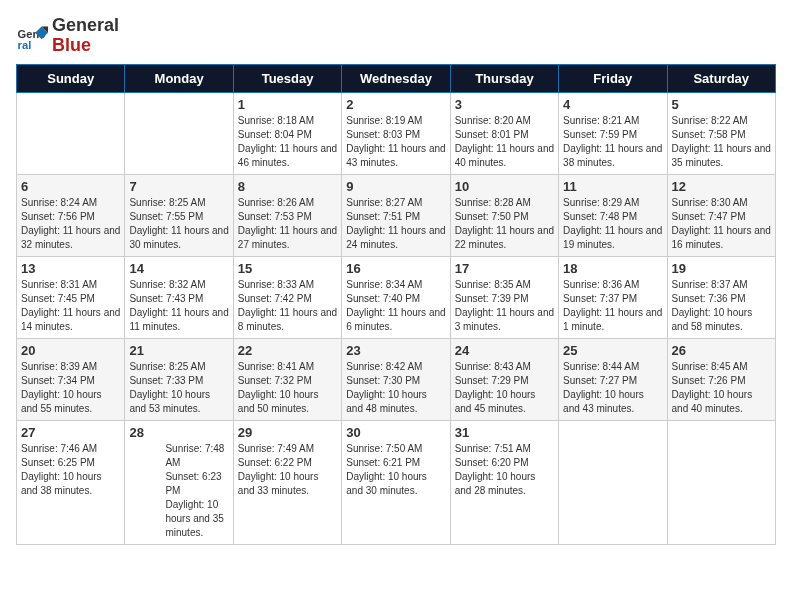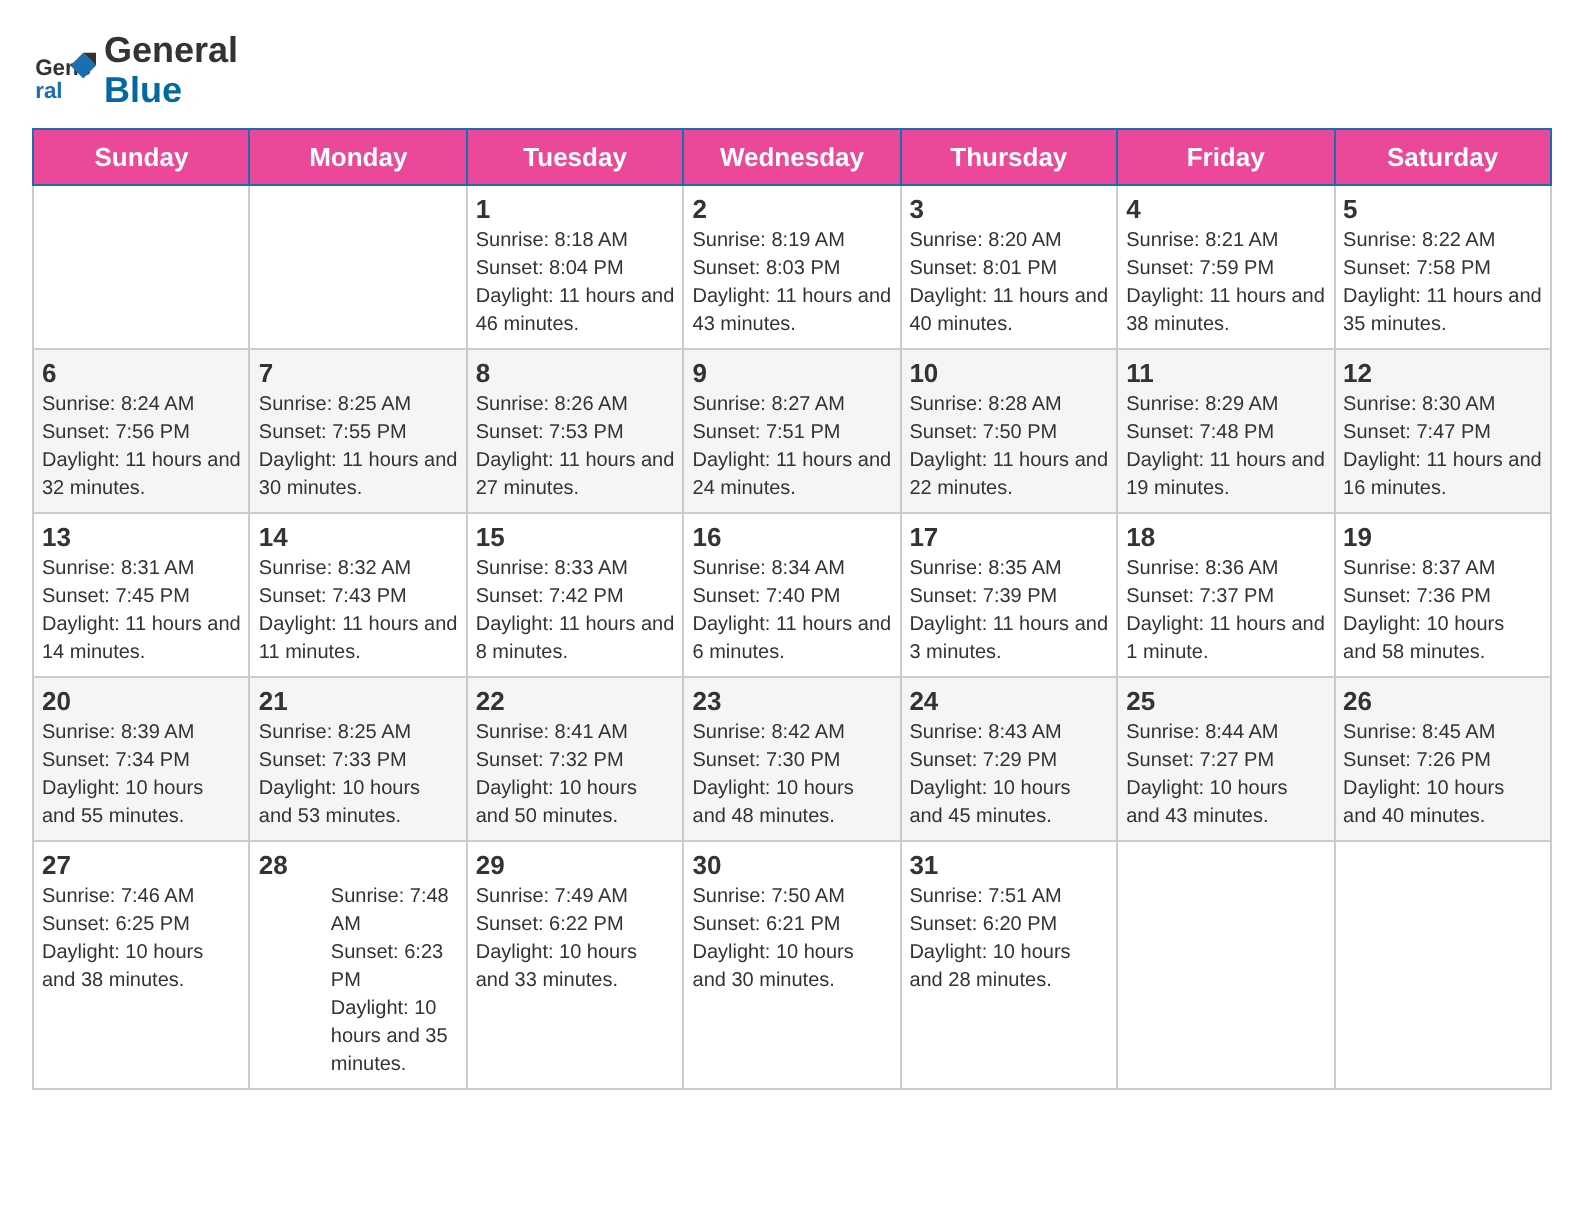--- a/index.html
+++ b/index.html
@@ -20,21 +20,21 @@
       display: flex;
       align-items: center;
       gap: 4px;
     }
     .logo-text {
       font-size: 18px;
       font-weight: bold;
       color: #333;
       line-height: 1.1;
     }
-    .logo-text .blue { color: #0369a1; }
+    .logo-text .blue { color: #b91c1c; }
     .logo-icon {
       width: 32px;
       height: 32px;
     }
     .title-section {
       text-align: right;
     }
     .month-title {
       font-size: 36px;
       font-weight: bold;
@@ -75,21 +75,21 @@
     .day-info {
       font-size: 10px;
       line-height: 1.4;
       color: #333;
     }
     .empty-cell {
       background: #f9f9f9;
     }
     tr:nth-child(even) td { background: #f5f5f5; }
     tr:nth-child(odd) td { background: #fff; }
-    .calendar thead tr th { background: #ec4899; }
+    .calendar thead tr th { background: #0f172a; }
   </style>
 </head>
 <body>
 
 <div class="header-section">
   <div class="logo">
     <svg class="logo-icon" viewBox="0 0 40 40">
       <text x="2" y="22" font-size="14" font-weight="bold" fill="#333">Gene</text>
       <text x="2" y="36" font-size="14" font-weight="bold" fill="#1a6faf">ral</text>
       <polygon points="32,8 40,16 32,24 24,16" fill="#1a6faf"></polygon>

